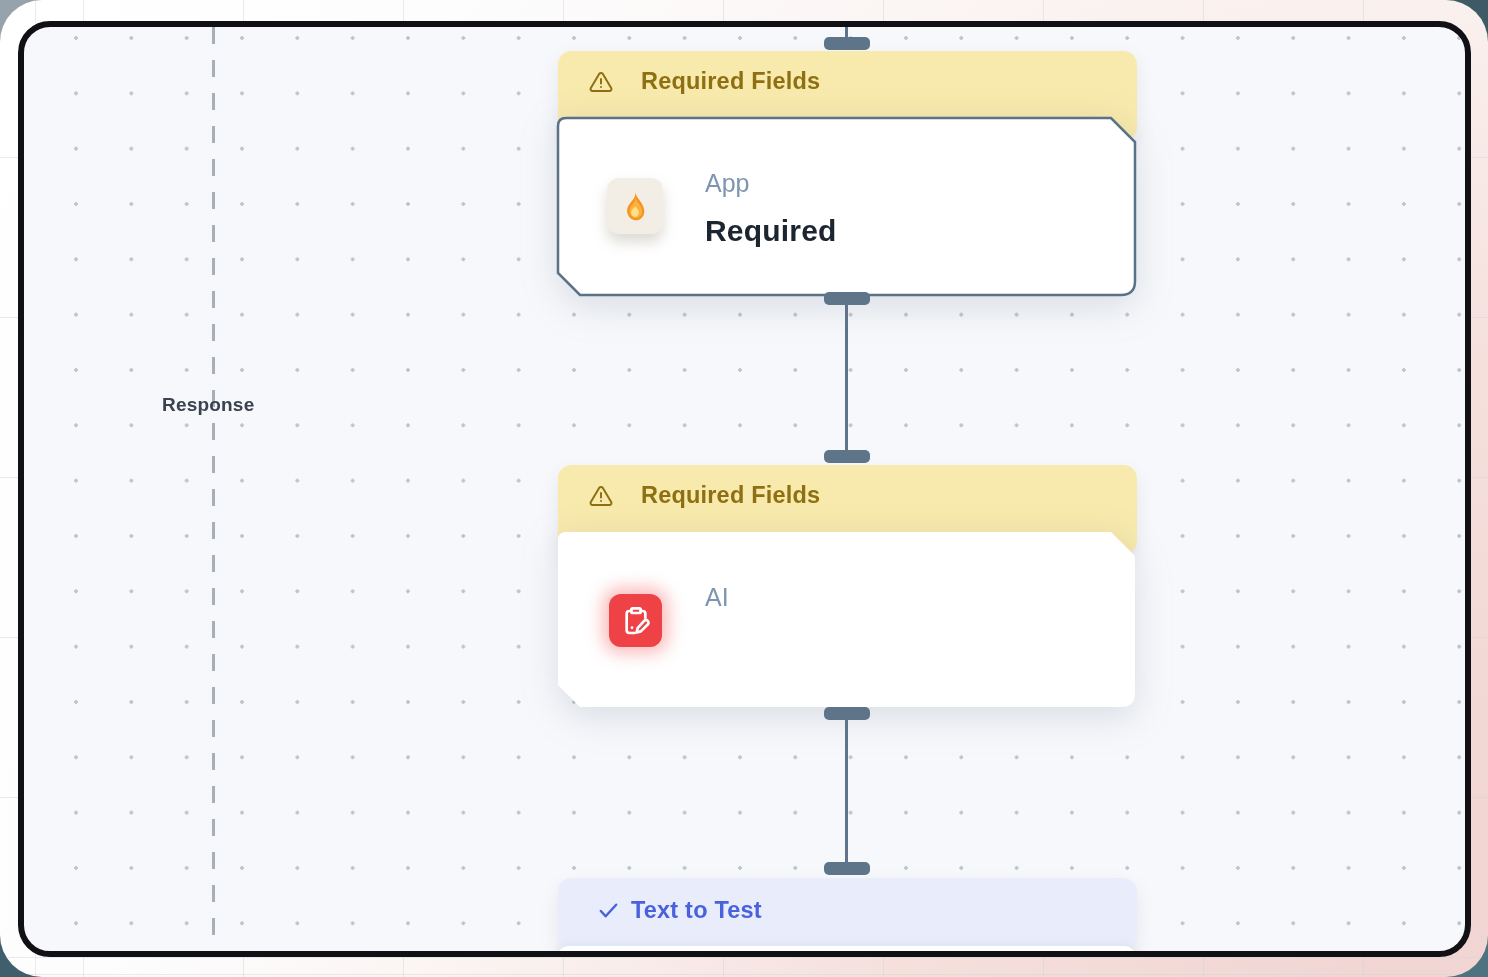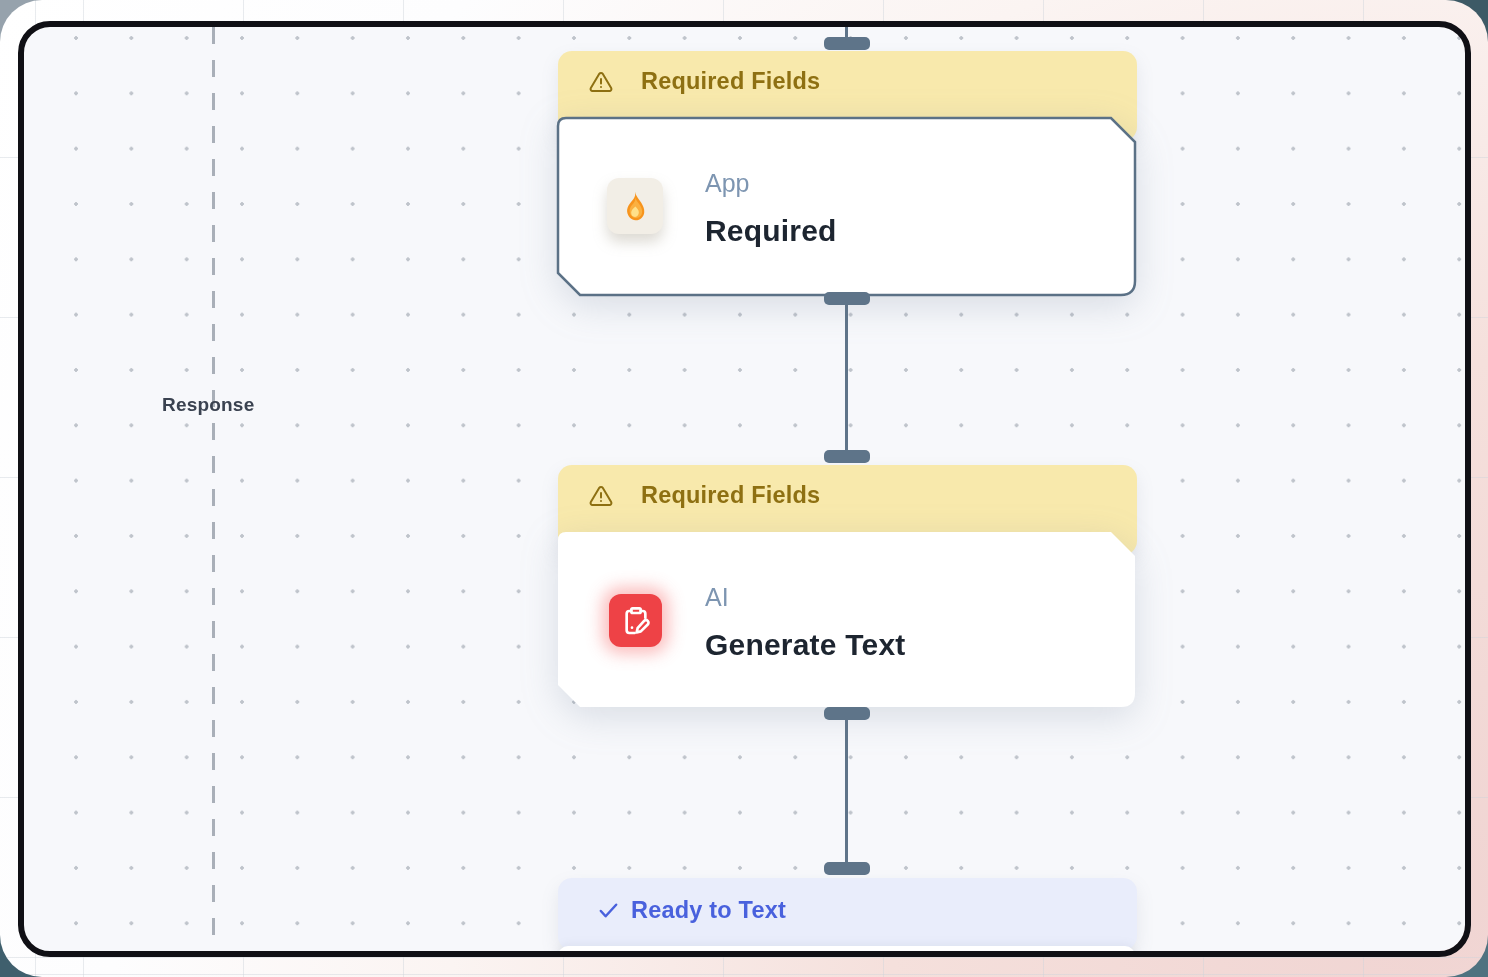--- a/index.html
+++ b/index.html
@@ -157,34 +157,33 @@
     <div class="icon-tile tile-ai" style="width:53px;height:53px;left:51px;top:62px">
       <svg width="32" height="32" viewBox="0 0 24 24" fill="none" stroke="#ffffff" stroke-width="2" stroke-linecap="round" stroke-linejoin="round">
         <rect x="8.5" y="2.5" width="7" height="3.5" rx="1"></rect>
         <path d="M8.5 4.5H7a2 2 0 0 0-2 2V19a2 2 0 0 0 2 2h4"></path>
         <path d="M15.5 4.5H17a2 2 0 0 1 2 2v3"></path>
         <path d="M18.1 11.9a1.9 1.9 0 0 1 2.7 2.7l-5.2 5.2-3.1.7.7-3.1z"></path>
         <line x1="9" y1="17" x2="9.01" y2="17"></line>
       </svg>
     </div>
     <div class="category">AI</div>
-    <div class="title">Generate Text</div>
   </div>
   <div class="handle" style="top:680px"></div>
 
   <div class="edge" style="top:693px; height:143px"></div>
 
   <div class="handle" style="top:835px"></div>
   <div class="banner banner-ready" style="top:851px; height:72px">
     <div class="banner-row">
       <span class="banner-icon">
         <svg width="23" height="23" viewBox="0 0 24 24" fill="none" stroke="currentColor" stroke-width="2.6" stroke-linecap="round" stroke-linejoin="round">
           <path d="M4 12.5 9 18 20 6"></path>
         </svg>
       </span>
-      <span class="banner-label">Ready to Text</span>
+      <span class="banner-label">Text to Test</span>
     </div>
   </div>
   <div class="card-sliver"></div>
 
 </div>
 
 <div class="frame"></div>
 
 </body></html>

